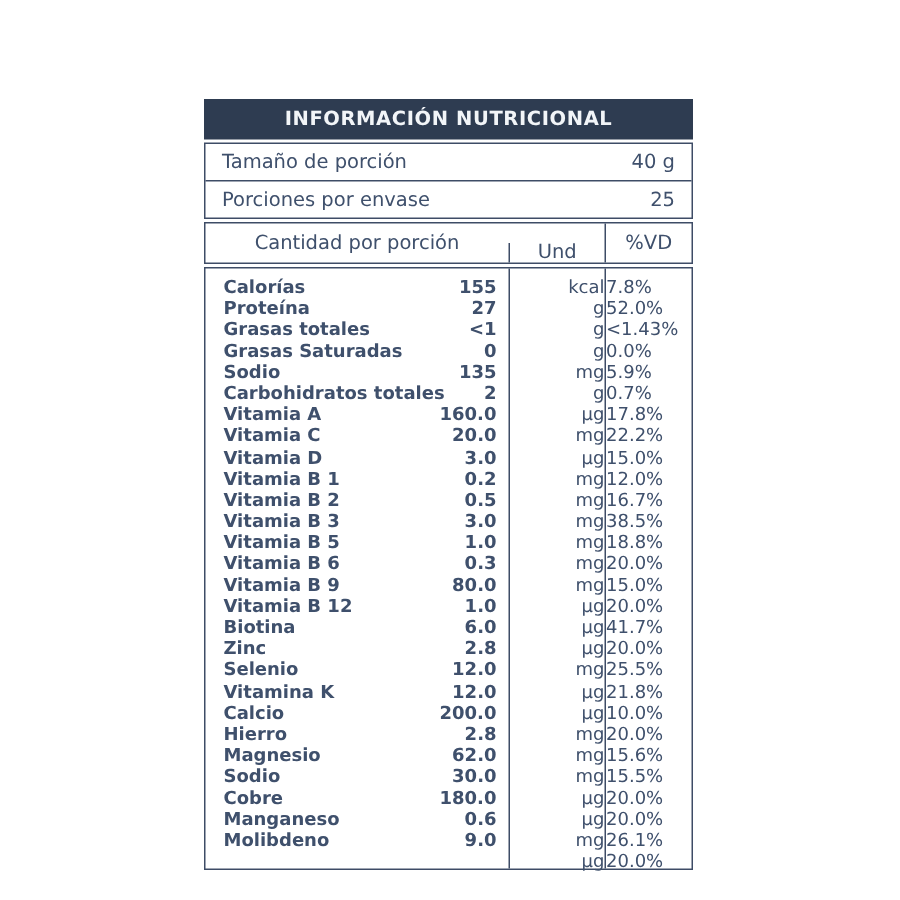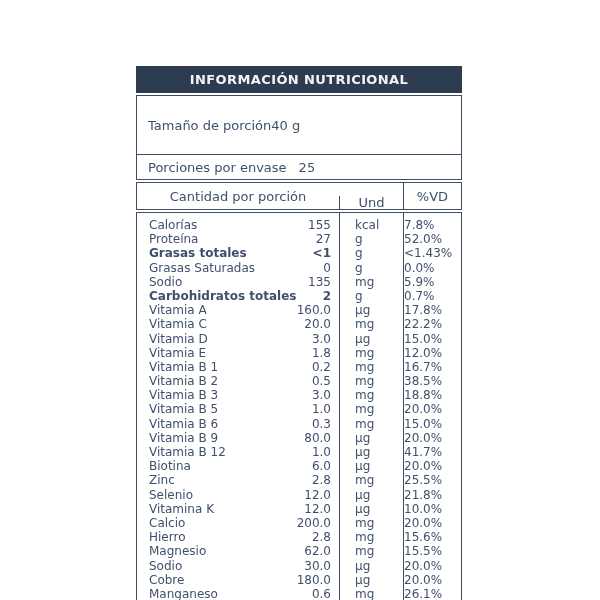--- a/index.html
+++ b/index.html
@@ -42,25 +42,25 @@
   }
 
   .box {
     border: 1.5px solid #3e4c66;
     box-sizing: border-box;
     background: #ffffff;
   }
 
   .serving-row {
     display: flex;
+    justify-content: space-between;
     align-items: center;
     height: 24px;
     padding: 0 11px;
     font-size: 13px;
-    margin-top: 17px;
   }
   .serving-row + .serving-row {
     border-top: 1.5px solid #3e4c66;
     gap: 12px;
   }
 
   .header-row {
     display: flex;
     height: 28px;
     font-weight: normal;
@@ -79,31 +79,32 @@
   .body-box {
     display: flex;
     height: 402px;
   }
   .col {
     box-sizing: border-box;
     padding-top: 5px;
     font-size: 12px;
   }
   .col.c1 { flex: 1; padding-left: 12px; padding-right: 8px; }
-  .col.c2 { width: 64px; border-left: 1.5px solid #3e4c66; text-align: left; padding-left: 15px; }
+  .col.c2 { width: 64px; border-left: 1.5px solid #3e4c66; text-align: right; padding-left: 15px; }
   .col.c3 { width: 58px; border-left: 1.5px solid #3e4c66; text-align: left; padding-right: 7px; }
 
   .line {
     height: 14.2px;
     line-height: 14.2px;
     white-space: nowrap;
   }
   .name-line {
     display: flex;
     justify-content: space-between;
+    font-weight: bold;
   }
   .bold { font-weight: bold; }
 </style>
 </head>
 <body>
 
 <div class="canvas">
   <div class="label-wrap">
 
     <div class="title-bar">
@@ -163,24 +164,20 @@
             <span>Vitamia A</span>
             <span>160.0</span>
           </div>
           <div class="line name-line">
             <span>Vitamia C</span>
             <span>20.0</span>
           </div>
           <div class="line name-line">
             <span>Vitamia D</span>
             <span>3.0</span>
-          </div>
-          <div class="line name-line">
-            <span>Vitamia E</span>
-            <span>1.8</span>
           </div>
           <div class="line name-line">
             <span>Vitamia B 1</span>
             <span>0.2</span>
           </div>
           <div class="line name-line">
             <span>Vitamia B 2</span>
             <span>0.5</span>
           </div>
           <div class="line name-line">

